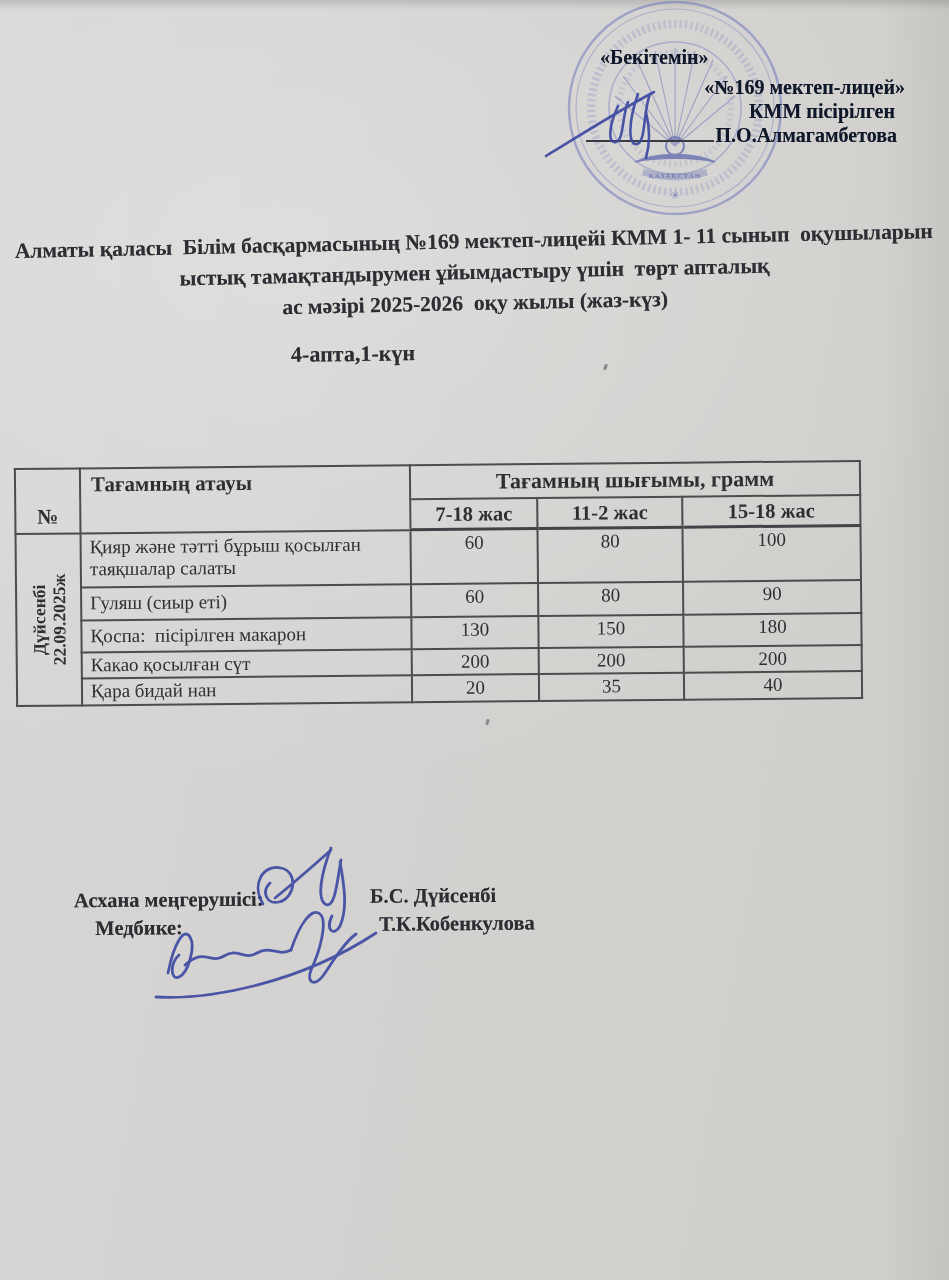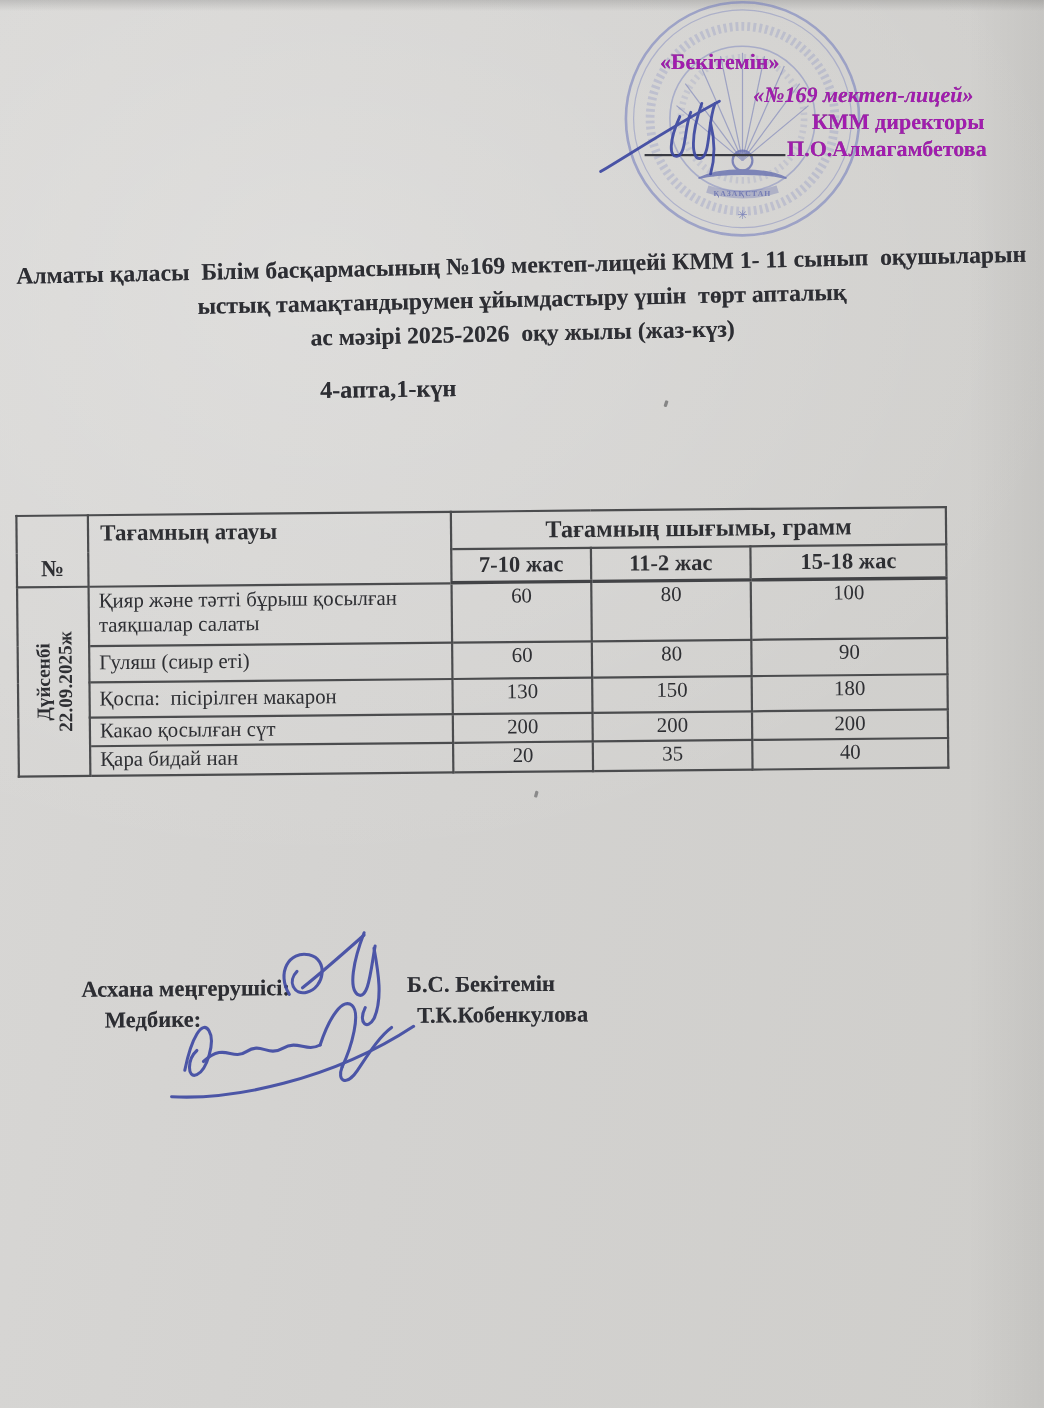--- a/index.html
+++ b/index.html
@@ -25,23 +25,23 @@
     background:linear-gradient(90deg, rgba(0,0,0,0), rgba(0,0,0,.05));
     pointer-events:none;
   }
   .ink{color:#2e2f33;}
 
   
   .stamp{position:absolute;left:551px;top:-4px;opacity:.8;filter:blur(.4px);}
 
   
   .approval-line{position:absolute;font-weight:bold;font-size:20px;white-space:nowrap;
-    color:#a21caf;text-shadow:0 0 .6px rgba(40,40,50,.55);}
+    color:#0f172a;text-shadow:0 0 .6px rgba(40,40,50,.55);}
   .apr1{left:600px;top:46px;}
-  .apr2{right:64px;top:76px;font-style:italic;}
+  .apr2{right:44px;top:76px;}
   .apr3{right:54px;top:100px;}
   .apr4{right:52px;top:122px;}
   .sig-line{display:inline-block;width:128px;border-bottom:2px solid #3a3b42;
     vertical-align:baseline;height:18px;margin-right:2px;}
 
   .director-sig{position:absolute;left:538px;top:82px;}
 
   
   .title-block{
     position:absolute;left:0;top:226px;width:949px;text-align:center;
@@ -142,21 +142,21 @@
     <path d="M115,147 A 12 12 0 0 1 133,147" stroke-width="1.2"></path>
     <path d="M84,166 C 104,156 144,156 164,166 C 144,161 104,161 84,166 Z" fill="#4d58a8" stroke-width="1.5"></path>
     <path d="M92,176 Q 124,186 156,176" stroke-width="7" opacity=".45"></path>
   </g>
   <text x="124" y="182" font-size="7" text-anchor="middle" fill="#4d58a8" opacity=".85" font-family="Liberation Serif, serif" font-weight="bold" letter-spacing="1">ҚАЗАҚСТАН</text>
   <text x="124" y="203" font-size="11" text-anchor="middle" fill="#5560ae" opacity=".8">✳</text>
 </svg>
 
 <div class="approval-line ink apr1">«Бекітемін»</div>
 <div class="approval-line ink apr2">«№169 мектеп-лицей»</div>
-<div class="approval-line ink apr3">КММ директоры</div>
+<div class="approval-line ink apr3">КММ пісірілген</div>
 <div class="approval-line ink apr4"><span class="sig-line"></span><span>П.О.Алмагамбетова</span></div>
 
 <svg class="director-sig" width="190" height="90" viewBox="0 0 190 90">
   <g class="pen" stroke-width="2.6" opacity=".92">
     <path d="M 8,74 C 38,56 78,30 116,10"></path>
     <path d="M 80,24 C 70,46 70,62 78,60 C 86,58 84,34 90,20"></path>
     <path d="M 100,12 C 90,40 90,64 99,62 C 108,60 105,30 112,12"></path>
     <path d="M 108,30 C 112,46 112,62 108,76"></path>
   </g>
 </svg>
@@ -177,21 +177,21 @@
     <col style="width:145px">
       <col style="width:178px">
   </colgroup>
   <thead>
     <tr>
       <th rowspan="2" class="no-col">№</th>
       <th rowspan="2" class="dish-col">Тағамның атауы</th>
       <th colspan="3" class="output-col">Тағамның шығымы, грамм</th>
     </tr>
     <tr class="ages">
-      <th>7-10 жас</th>
+      <th>7-18 жас</th>
       <th>11-2 жас</th>
       <th>15-18 жас</th>
     </tr>
   </thead>
   <tbody>
     <tr class="r1">
       <td rowspan="5" class="day-cell">
         <div class="day-rot">
           <div>Дүйсенбі</div>
           <div>22.09.2025ж</div>
@@ -225,21 +225,21 @@
       <td class="num">20</td>
       <td class="num">35</td>
       <td class="num">40</td>
     </tr>
   </tbody>
 </table>
 
 <div class="footer">
   <div class="lbl role1">Асхана меңгерушісі:</div>
   <div class="lbl role2">Медбике:</div>
-  <div class="lbl name1">Б.С. Бекітемін</div>
+  <div class="lbl name1">Б.С. Дүйсенбі</div>
   <div class="lbl name2">Т.К.Кобенкулова</div>
 </div>
 
 <svg class="sig1" width="140" height="100" viewBox="0 0 140 100">
   <g class="pen" stroke-width="2.8" opacity=".9">
     <path d="M 20,64 C 8,44 20,24 38,28 C 56,32 52,58 36,62 C 24,65 18,52 27,43"></path>
     <path d="M 32,58 C 52,42 70,26 88,10"></path>
     <path d="M 88,8 C 78,34 74,58 82,64 C 92,70 94,42 98,20"></path>
     <path d="M 97,22 C 101,44 105,68 97,86 C 91,97 82,90 89,76"></path>
   </g>

